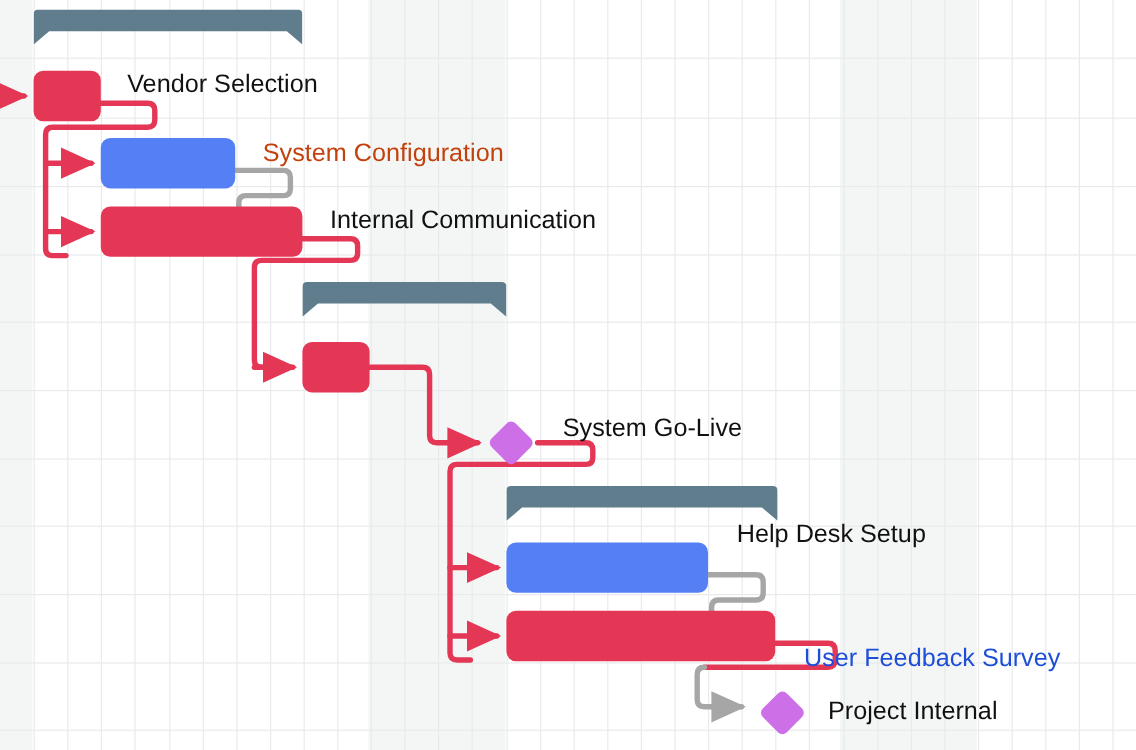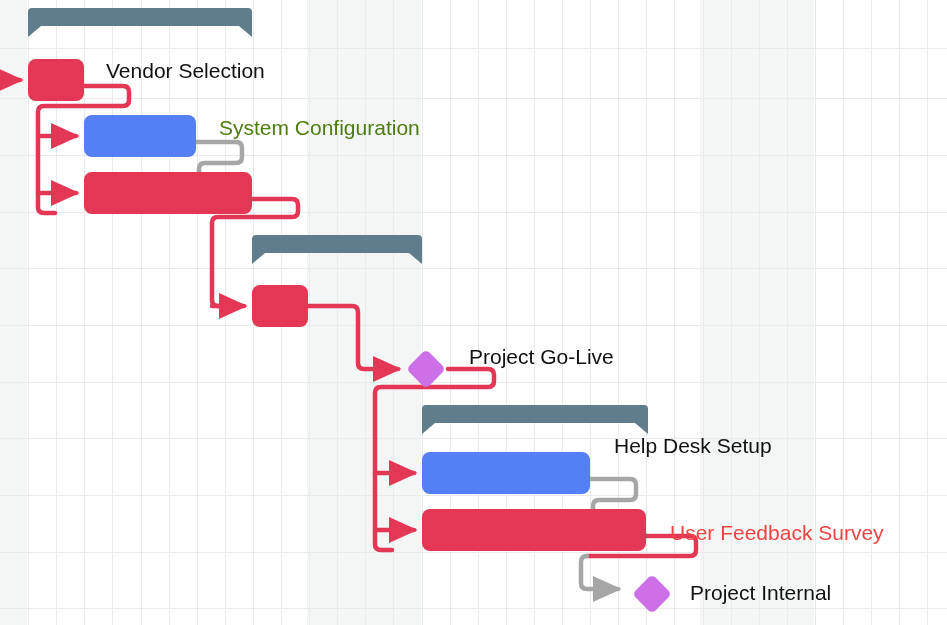--- a/index.html
+++ b/index.html
@@ -177,36 +177,37 @@
     </g>
   </svg>
 
   <div id="bar-layer">
       <div class="summary-bar" style="left: 28px; top: 8px; width: 224px; height: 29px;"><svg width="224" height="29" viewBox="0 0 224 29">
           <path d="M4,0 L220,0 Q224,0 224,4 L224,29 L211,18 L13,18 L0,29 L0,4 Q0,0 4,0 Z" fill="#5f7d8c"></path>
         </svg></div>
       <div class="task-bar" style="left: 28px; top: 59px; width: 56px; height: 42px; background: rgb(228, 54, 85);"></div>
       <div class="task-label" style="left: 106px; top: 60px; color: rgb(17, 17, 17);">Vendor Selection</div>
       <div class="task-bar" style="left: 84px; top: 115px; width: 112px; height: 42px; background: rgb(85, 128, 245);"></div>
-      <div class="task-label" style="left: 219px; top: 117px; color: #4d7c0f;">System Configuration</div>
+      <div class="task-label" style="left: 219px; top: 117px; color: #c2410c;">System Configuration</div>
       <div class="task-bar" style="left: 84px; top: 172px; width: 168px; height: 42px; background: rgb(228, 54, 85);"></div>
+      <div class="task-label" style="left: 275px; top: 173px; color: rgb(17, 17, 17);">Internal Communication</div>
       <div class="summary-bar" style="left: 252px; top: 235px; width: 170px; height: 29px;"><svg width="170" height="29" viewBox="0 0 170 29">
           <path d="M4,0 L166,0 Q170,0 170,4 L170,29 L157,18 L13,18 L0,29 L0,4 Q0,0 4,0 Z" fill="#5f7d8c"></path>
         </svg></div>
       <div class="task-bar" style="left: 252px; top: 285px; width: 56px; height: 42px; background: rgb(228, 54, 85);"></div>
       <div class="milestone" style="left: 404px; top: 347px; width: 44px; height: 44px;"><svg width="44" height="44" viewBox="0 0 44 44">
           <rect x="7.92" y="7.92" width="28.16" height="28.16" rx="5" transform="rotate(45 22 22)" fill="#cd70e8"></rect>
         </svg></div>
-      <div class="task-label" style="left: 469px; top: 346px; color: rgb(17, 17, 17);">Project Go-Live</div>
+      <div class="task-label" style="left: 469px; top: 346px; color: rgb(17, 17, 17);">System Go-Live</div>
       <div class="summary-bar" style="left: 422px; top: 405px; width: 226px; height: 29px;"><svg width="226" height="29" viewBox="0 0 226 29">
           <path d="M4,0 L222,0 Q226,0 226,4 L226,29 L213,18 L13,18 L0,29 L0,4 Q0,0 4,0 Z" fill="#5f7d8c"></path>
         </svg></div>
       <div class="task-bar" style="left: 422px; top: 452px; width: 168px; height: 42px; background: rgb(85, 128, 245);"></div>
       <div class="task-label" style="left: 614px; top: 435px; color: rgb(17, 17, 17);">Help Desk Setup</div>
       <div class="task-bar" style="left: 422px; top: 509px; width: 224px; height: 42px; background: rgb(228, 54, 85);"></div>
-      <div class="task-label" style="left: 670px; top: 522px; color: #ef4444;">User Feedback Survey</div>
+      <div class="task-label" style="left: 670px; top: 538px; color: #1d4ed8;">User Feedback Survey</div>
       <div class="milestone" style="left: 630px; top: 572px; width: 44px; height: 44px;"><svg width="44" height="44" viewBox="0 0 44 44">
           <rect x="7.92" y="7.92" width="28.16" height="28.16" rx="5" transform="rotate(45 22 22)" fill="#cd70e8"></rect>
         </svg></div>
       <div class="task-label" style="left: 690px; top: 582px; color: rgb(17, 17, 17);">Project Internal</div>
     </div>
 
 </div>
 
 </body></html>

